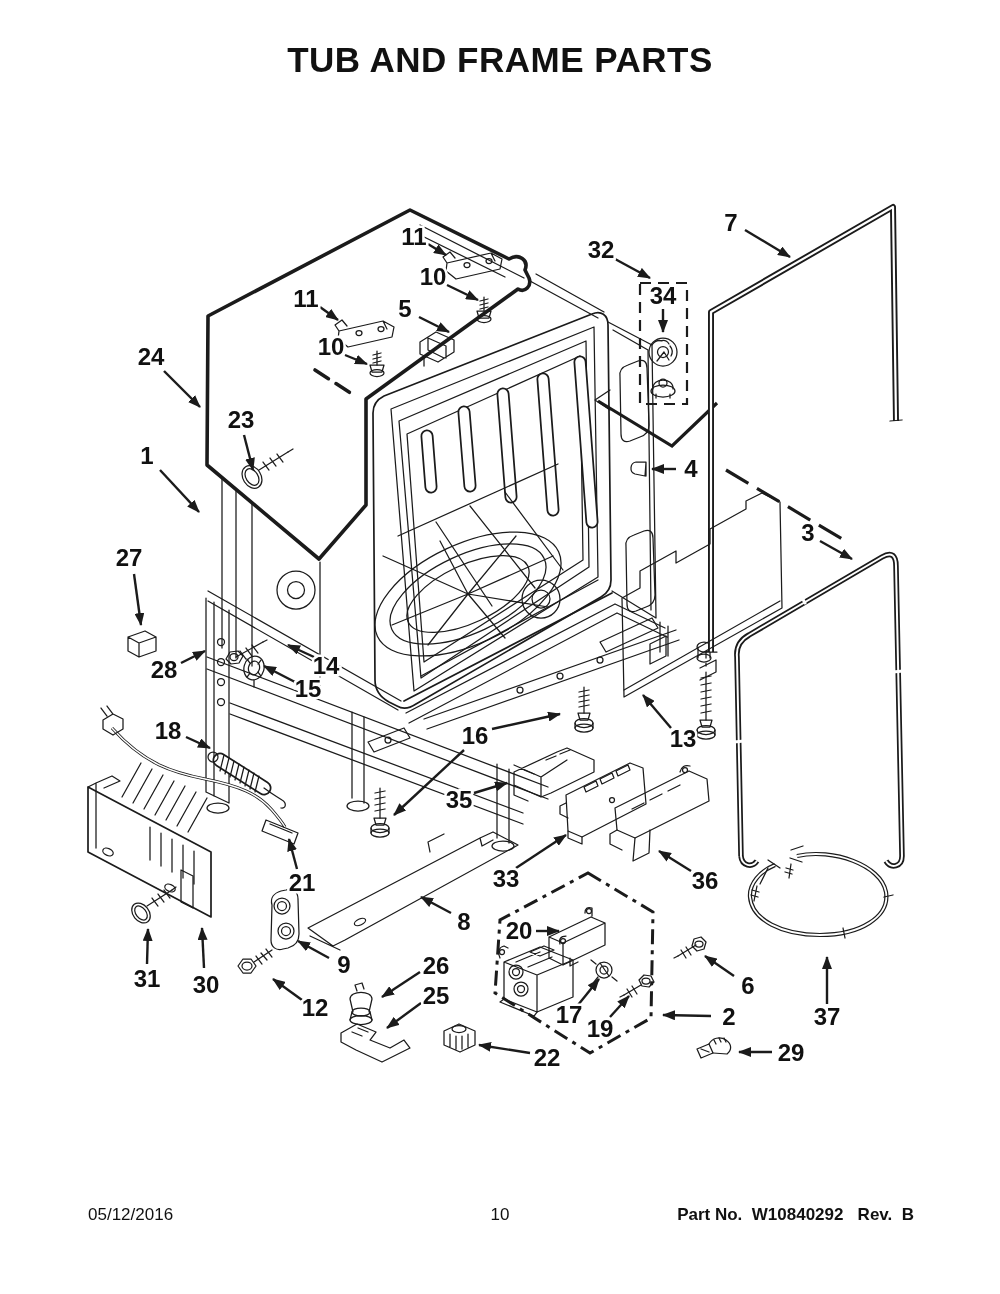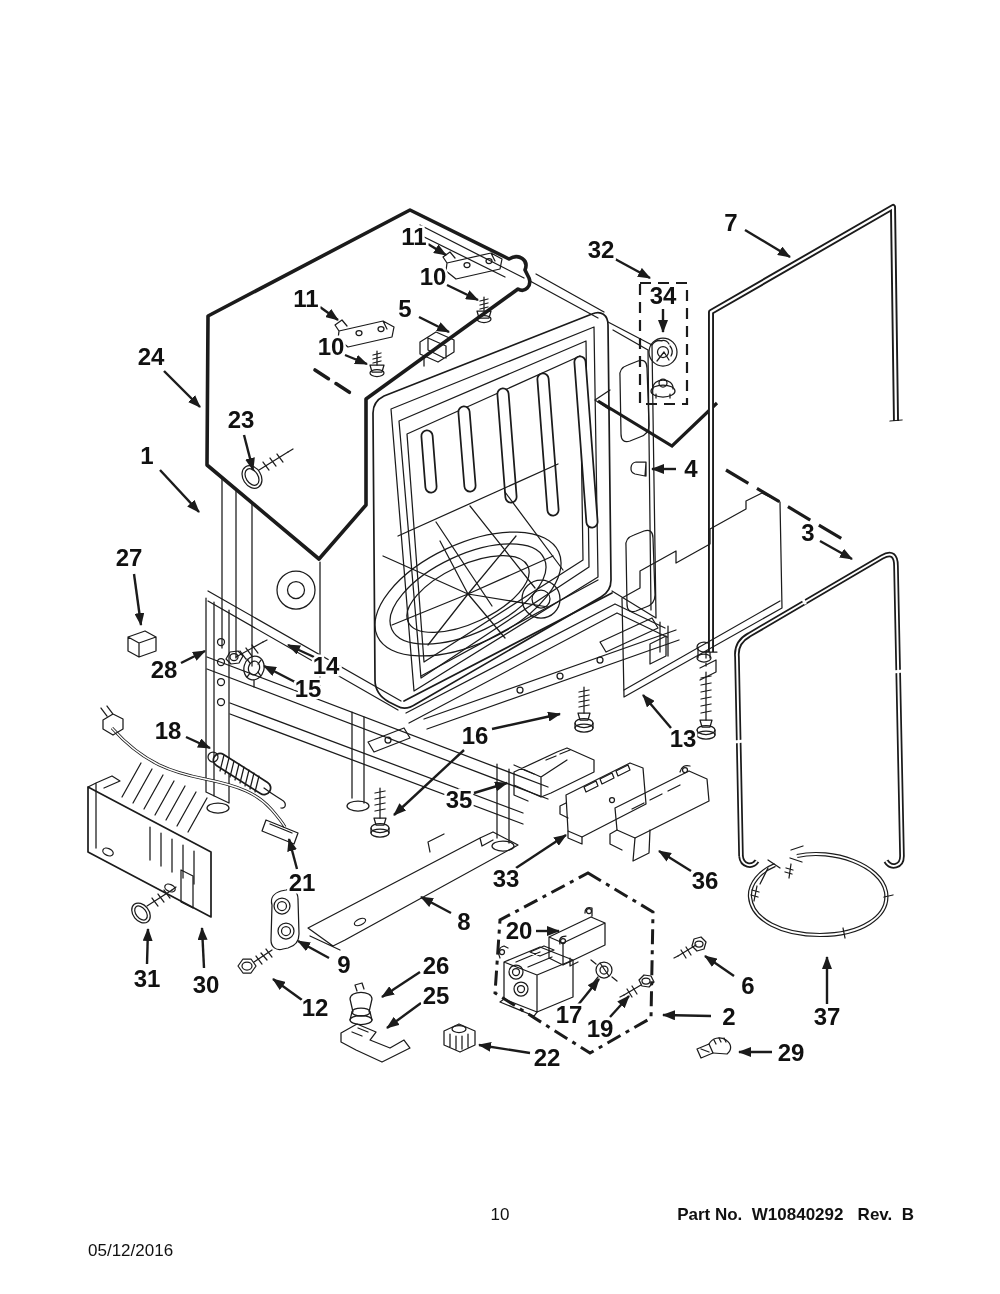--- a/index.html
+++ b/index.html
@@ -1,36 +1,37 @@
 <!DOCTYPE html>
 <html><head>
 <meta charset="utf-8">
 <style>
   html,body{margin:0;padding:0;background:#fff;}
   .page{position:relative;width:1000px;height:1294px;background:#fff;overflow:hidden;
         font-family:"Liberation Sans", sans-serif;color:#111;}
   .title{position:absolute;top:40px;left:0;width:1000px;text-align:center;
          font-size:35px;font-weight:bold;letter-spacing:0.5px;}
-  .footer-date{position:absolute;left:88px;top:1205px;font-size:17px;margin-top:36px;}
+  .footer-date{position:absolute;left:88px;top:1205px;font-size:17px;}
   .footer-page{position:absolute;left:0;top:1205px;width:1000px;text-align:center;font-size:17px;}
   .footer-part{position:absolute;right:86px;top:1205px;font-size:17px;white-space:pre;font-weight:bold;}
   svg{position:absolute;top:0;left:0;}
   .ln{fill:none;stroke:#1b1b1b;stroke-width:1.25;stroke-linecap:round;stroke-linejoin:round;}
   .md{fill:none;stroke:#1b1b1b;stroke-width:1.7;stroke-linecap:round;stroke-linejoin:round;}
   .bd{fill:none;stroke:#1b1b1b;stroke-width:3.6;stroke-linecap:round;stroke-linejoin:round;}
   .wf{fill:#ffffff;}
   .wln{fill:none;stroke:#ffffff;stroke-linecap:round;stroke-linejoin:round;}
   .callout-text{font-family:"Liberation Sans",sans-serif;font-size:24px;font-weight:bold;fill:#111;
         text-anchor:middle;paint-order:stroke;stroke:#fff;stroke-width:5;}
   .leader{fill:none;stroke:#1b1b1b;stroke-width:2.4;}
 </style>
 </head>
 <body>
 
 <div class="page">
+  <div class="title">TUB AND FRAME PARTS</div>
 
   <svg id="diagram" width="1000" height="1294" viewBox="0 0 1000 1294">
     <defs>
       <marker id="ah" markerWidth="13" markerHeight="10" refX="12" refY="5" orient="auto" markerUnits="userSpaceOnUse">
         <path d="M0,0 L13,5 L0,10 Z" fill="#1b1b1b"></path>
       </marker>
     </defs>
 
     <g>
       <path class="md" d="M 384,396 C 376,400 373,405 373,413 L 375,680 C 375,690 380,697 389,702 L 397,706 C 404,710 410,708 416,704 L 601,597 C 608,593 611,588 611,580 L 608,325 C 608,315 601,310 592,314 Z"></path>

